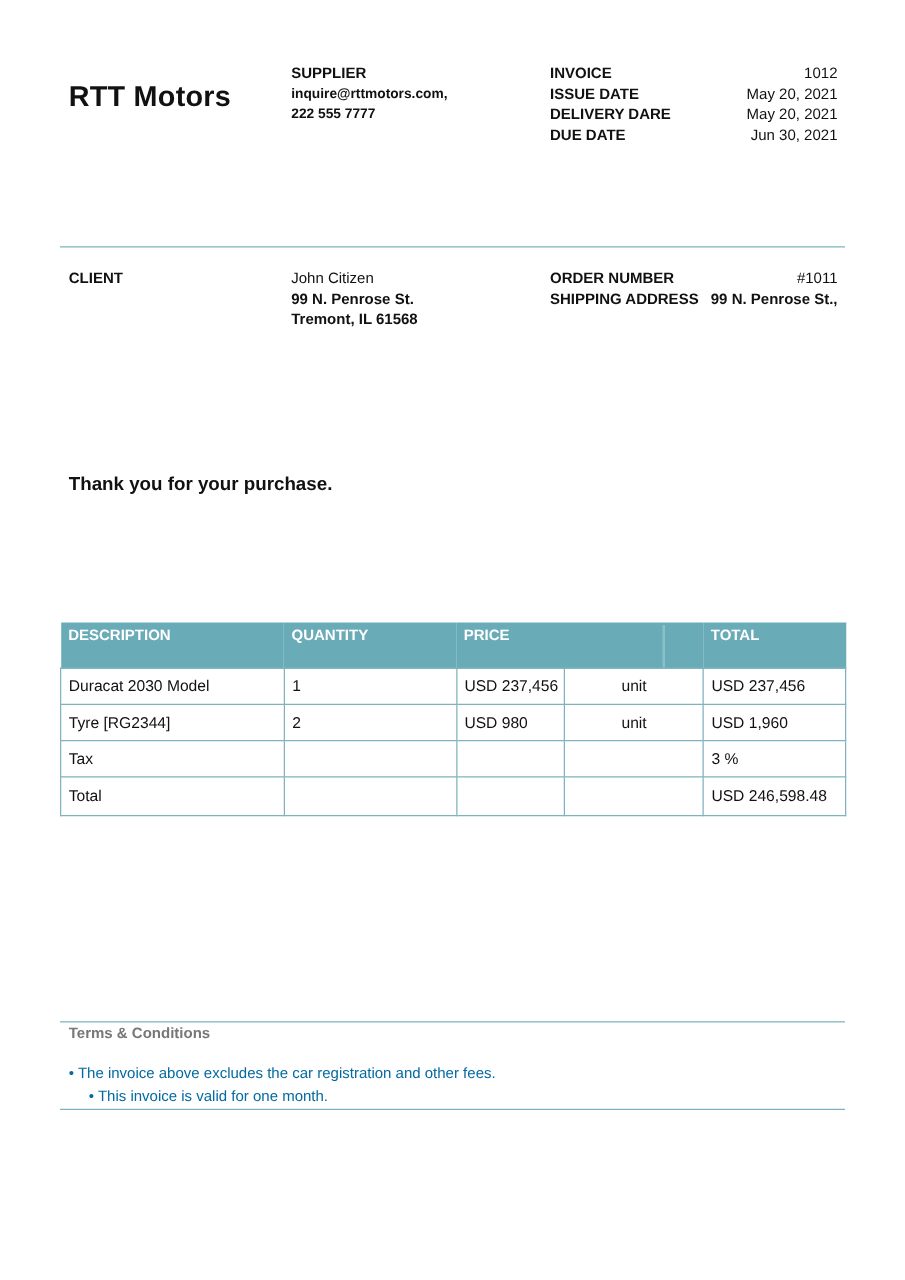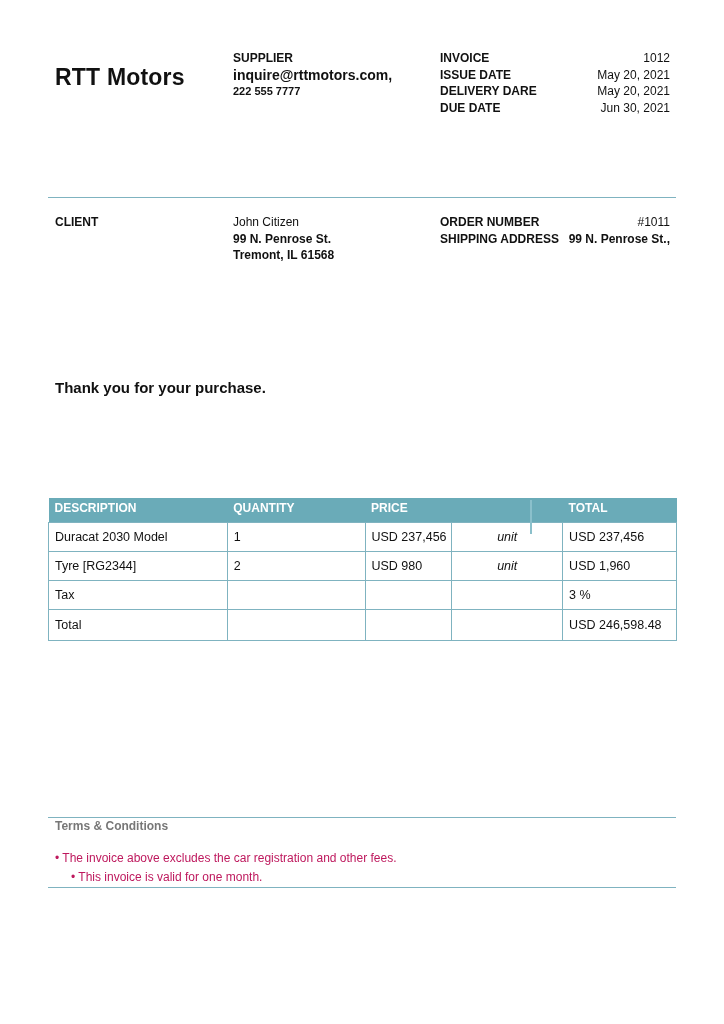--- a/index.html
+++ b/index.html
@@ -6,34 +6,34 @@
     body { width: 724px; height: 1024px; position: relative; overflow: hidden;
            font-family: "Liberation Sans", sans-serif; color: #111; }
     .abs { position: absolute; }
     .brand { left: 55px; top: 64px; font-size: 23px; font-weight: bold; letter-spacing: 0.2px; text-align: right; }
     .lbl { font-size: 12px; font-weight: bold; line-height: 16.5px; }
     .val { font-size: 12px; line-height: 16.5px; }
     .right { text-align: right; }
     .hr { height: 1px; background: #7fb3c0; left: 48px; width: 628px; }
     .thanks { left: 55px; top: 379px; font-size: 15px; font-weight: bold; }
     table.items { position: absolute; left: 48px; top: 498px; width: 629px; border-collapse: collapse; font-size: 12.5px; }
-    table.items th { background: #6aabb8; color: #fff; font-weight: bold; text-align: left; height: 20px; padding: 0 0 4px 6px; font-size: 12px; }
+    table.items th { background: #6aabb8; color: #fff; font-weight: bold; text-align: left; height: 20px; padding: 0 0 16px 6px; font-size: 12px; }
     table.items td { border: 1px solid #7fb3c0; height: 28px; padding: 0 0 0 6px; color: #111; }
-    table.items td.center { text-align: center; padding: 0; font-style: italic; }
+    table.items td.center { text-align: center; padding: 0; }
     .terms-title { left: 55px; top: 819px; font-size: 12px; font-weight: bold; color: #777; }
-    .terms-item { left: 55px; font-size: 12px; color: #be185d; }
+    .terms-item { left: 55px; font-size: 12px; color: #0369a1; }
   </style>
 </head>
 <body>
 
 <div class="abs brand">RTT Motors</div>
 
 <div class="abs" style="left:233px; top:50px;">
   <div class="lbl">SUPPLIER</div>
-  <div class="lbl" style="font-size:14px;">inquire@rttmotors.com,</div>
+  <div class="lbl" style="font-size:11px;">inquire@rttmotors.com,</div>
   <div class="lbl" style="font-size:11px;">222 555 7777</div>
 </div>
 
 <div class="abs" style="left:440px; top:50px; width:230px;">
   <div style="display:flex; justify-content:space-between;">
     <span class="lbl">INVOICE</span>
     <span class="val right">1012</span>
   </div>
   <div style="display:flex; justify-content:space-between;">
     <span class="lbl">ISSUE DATE</span>

